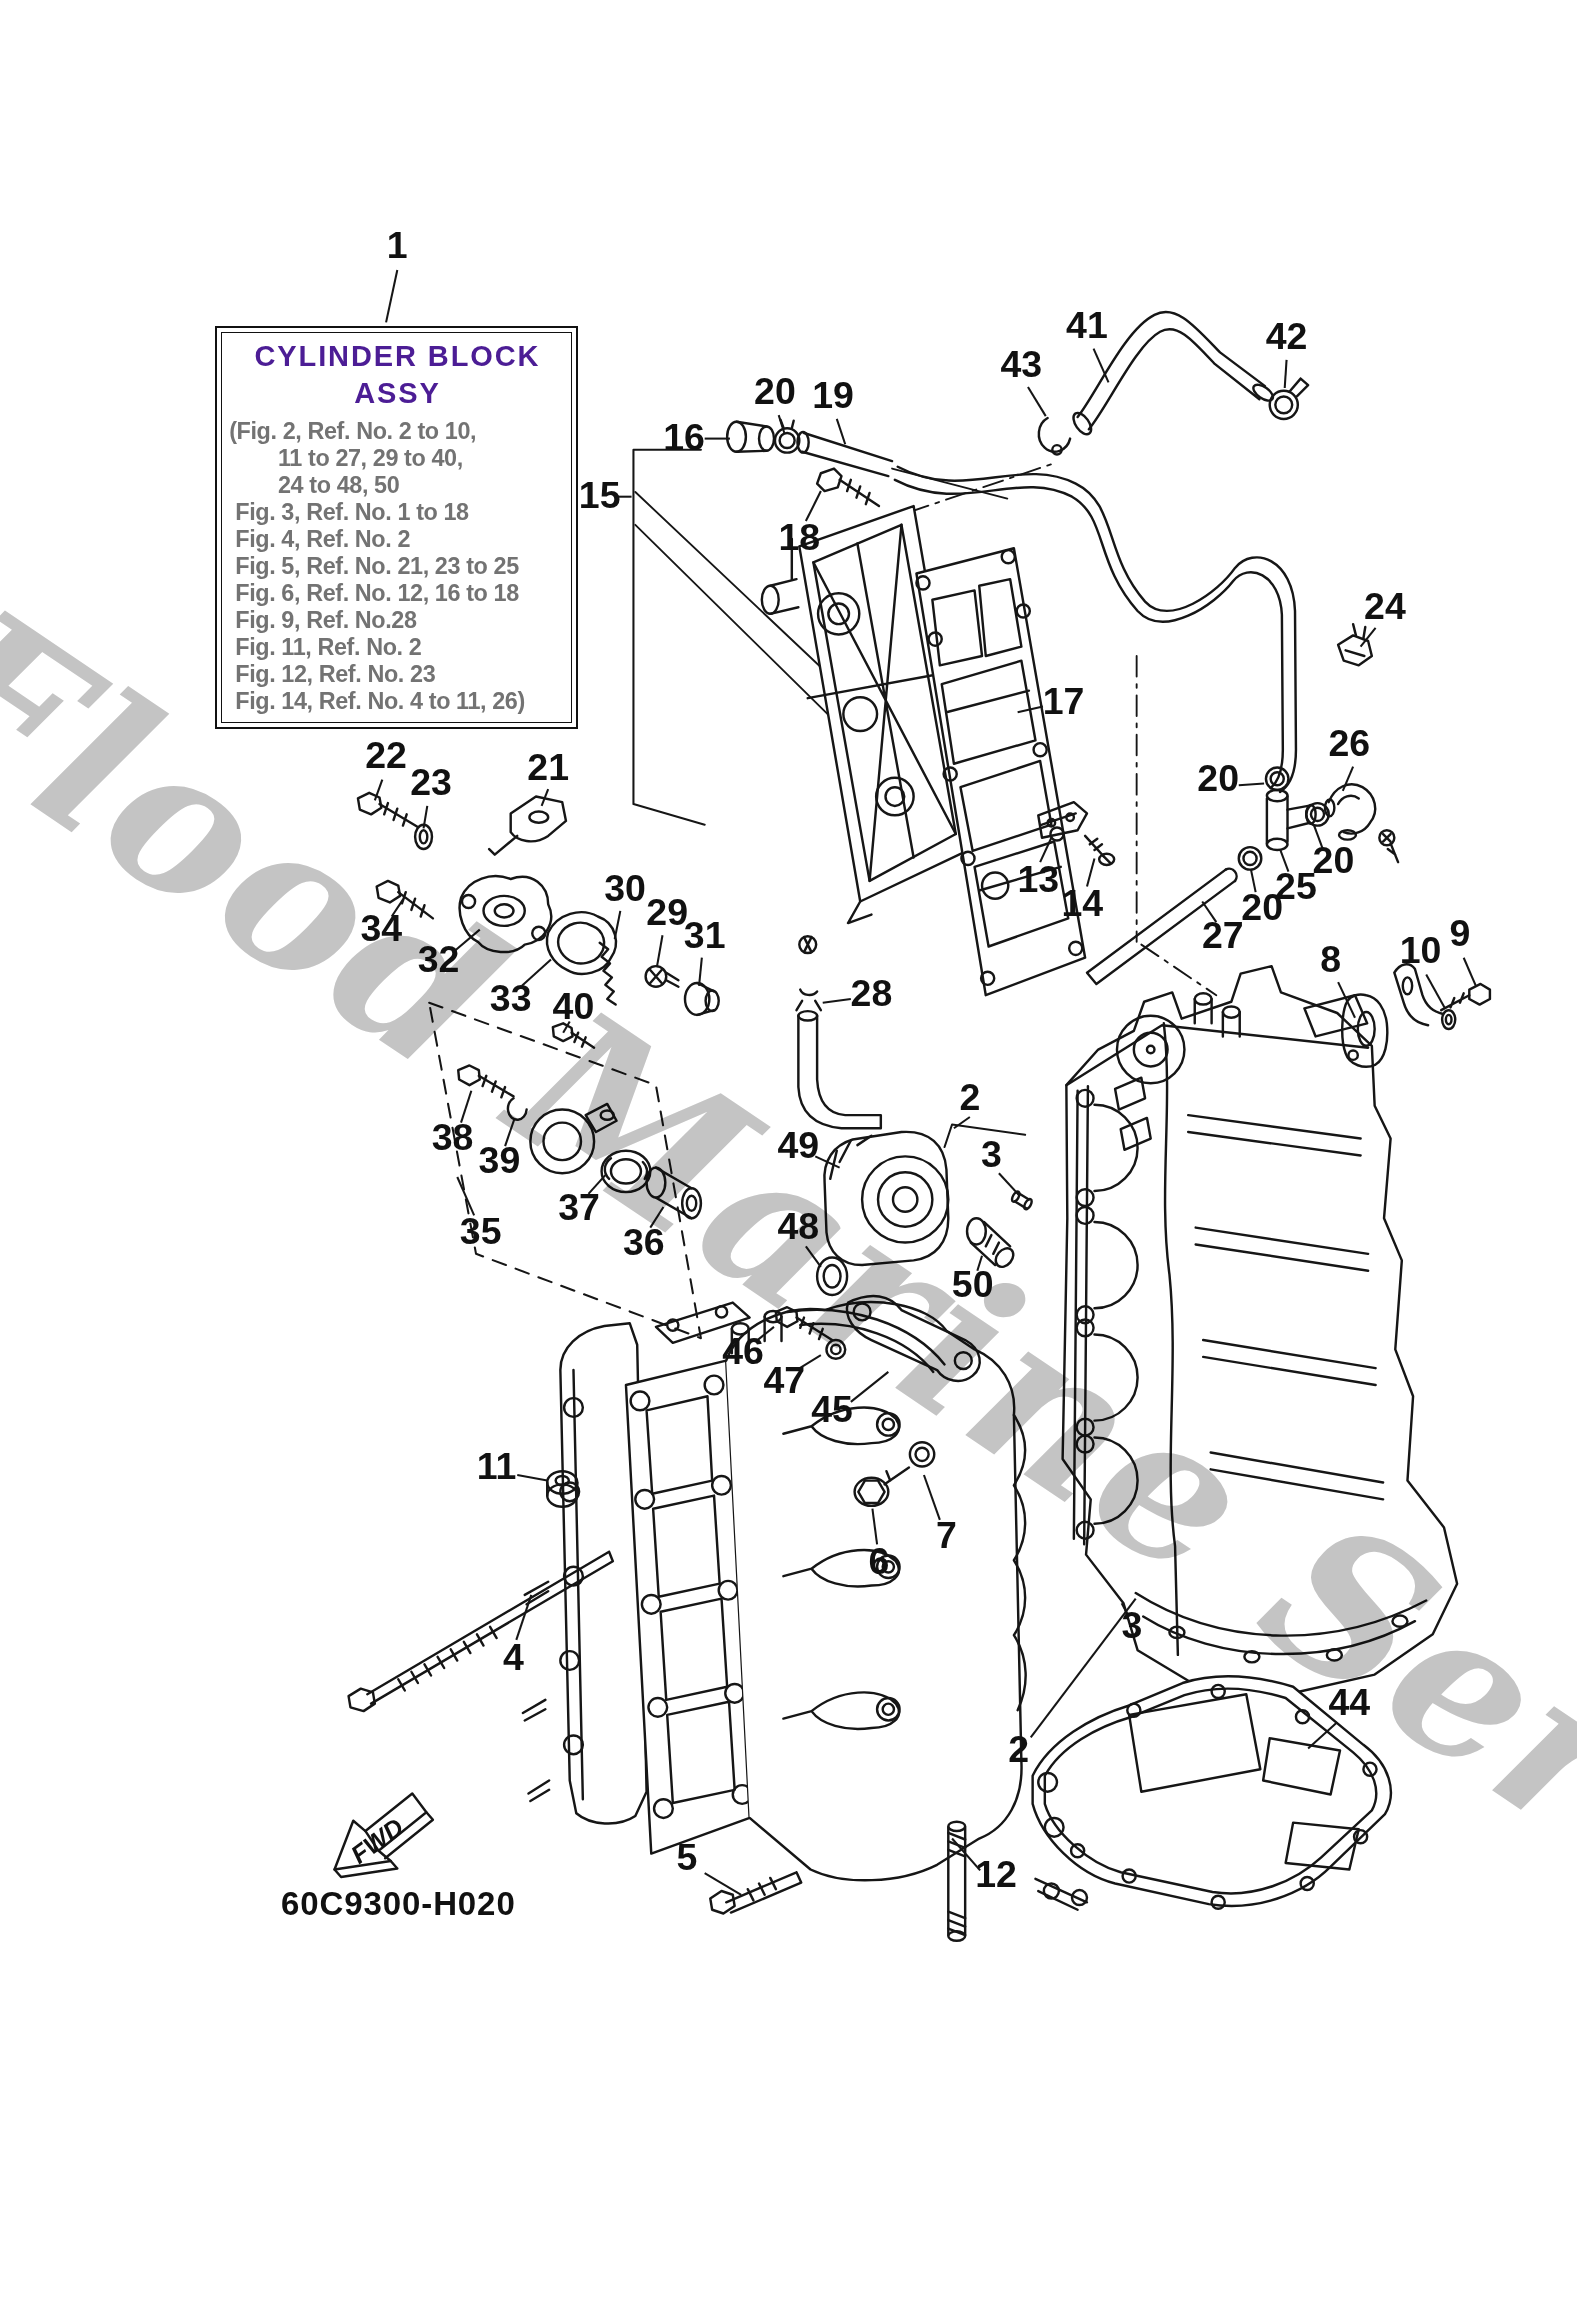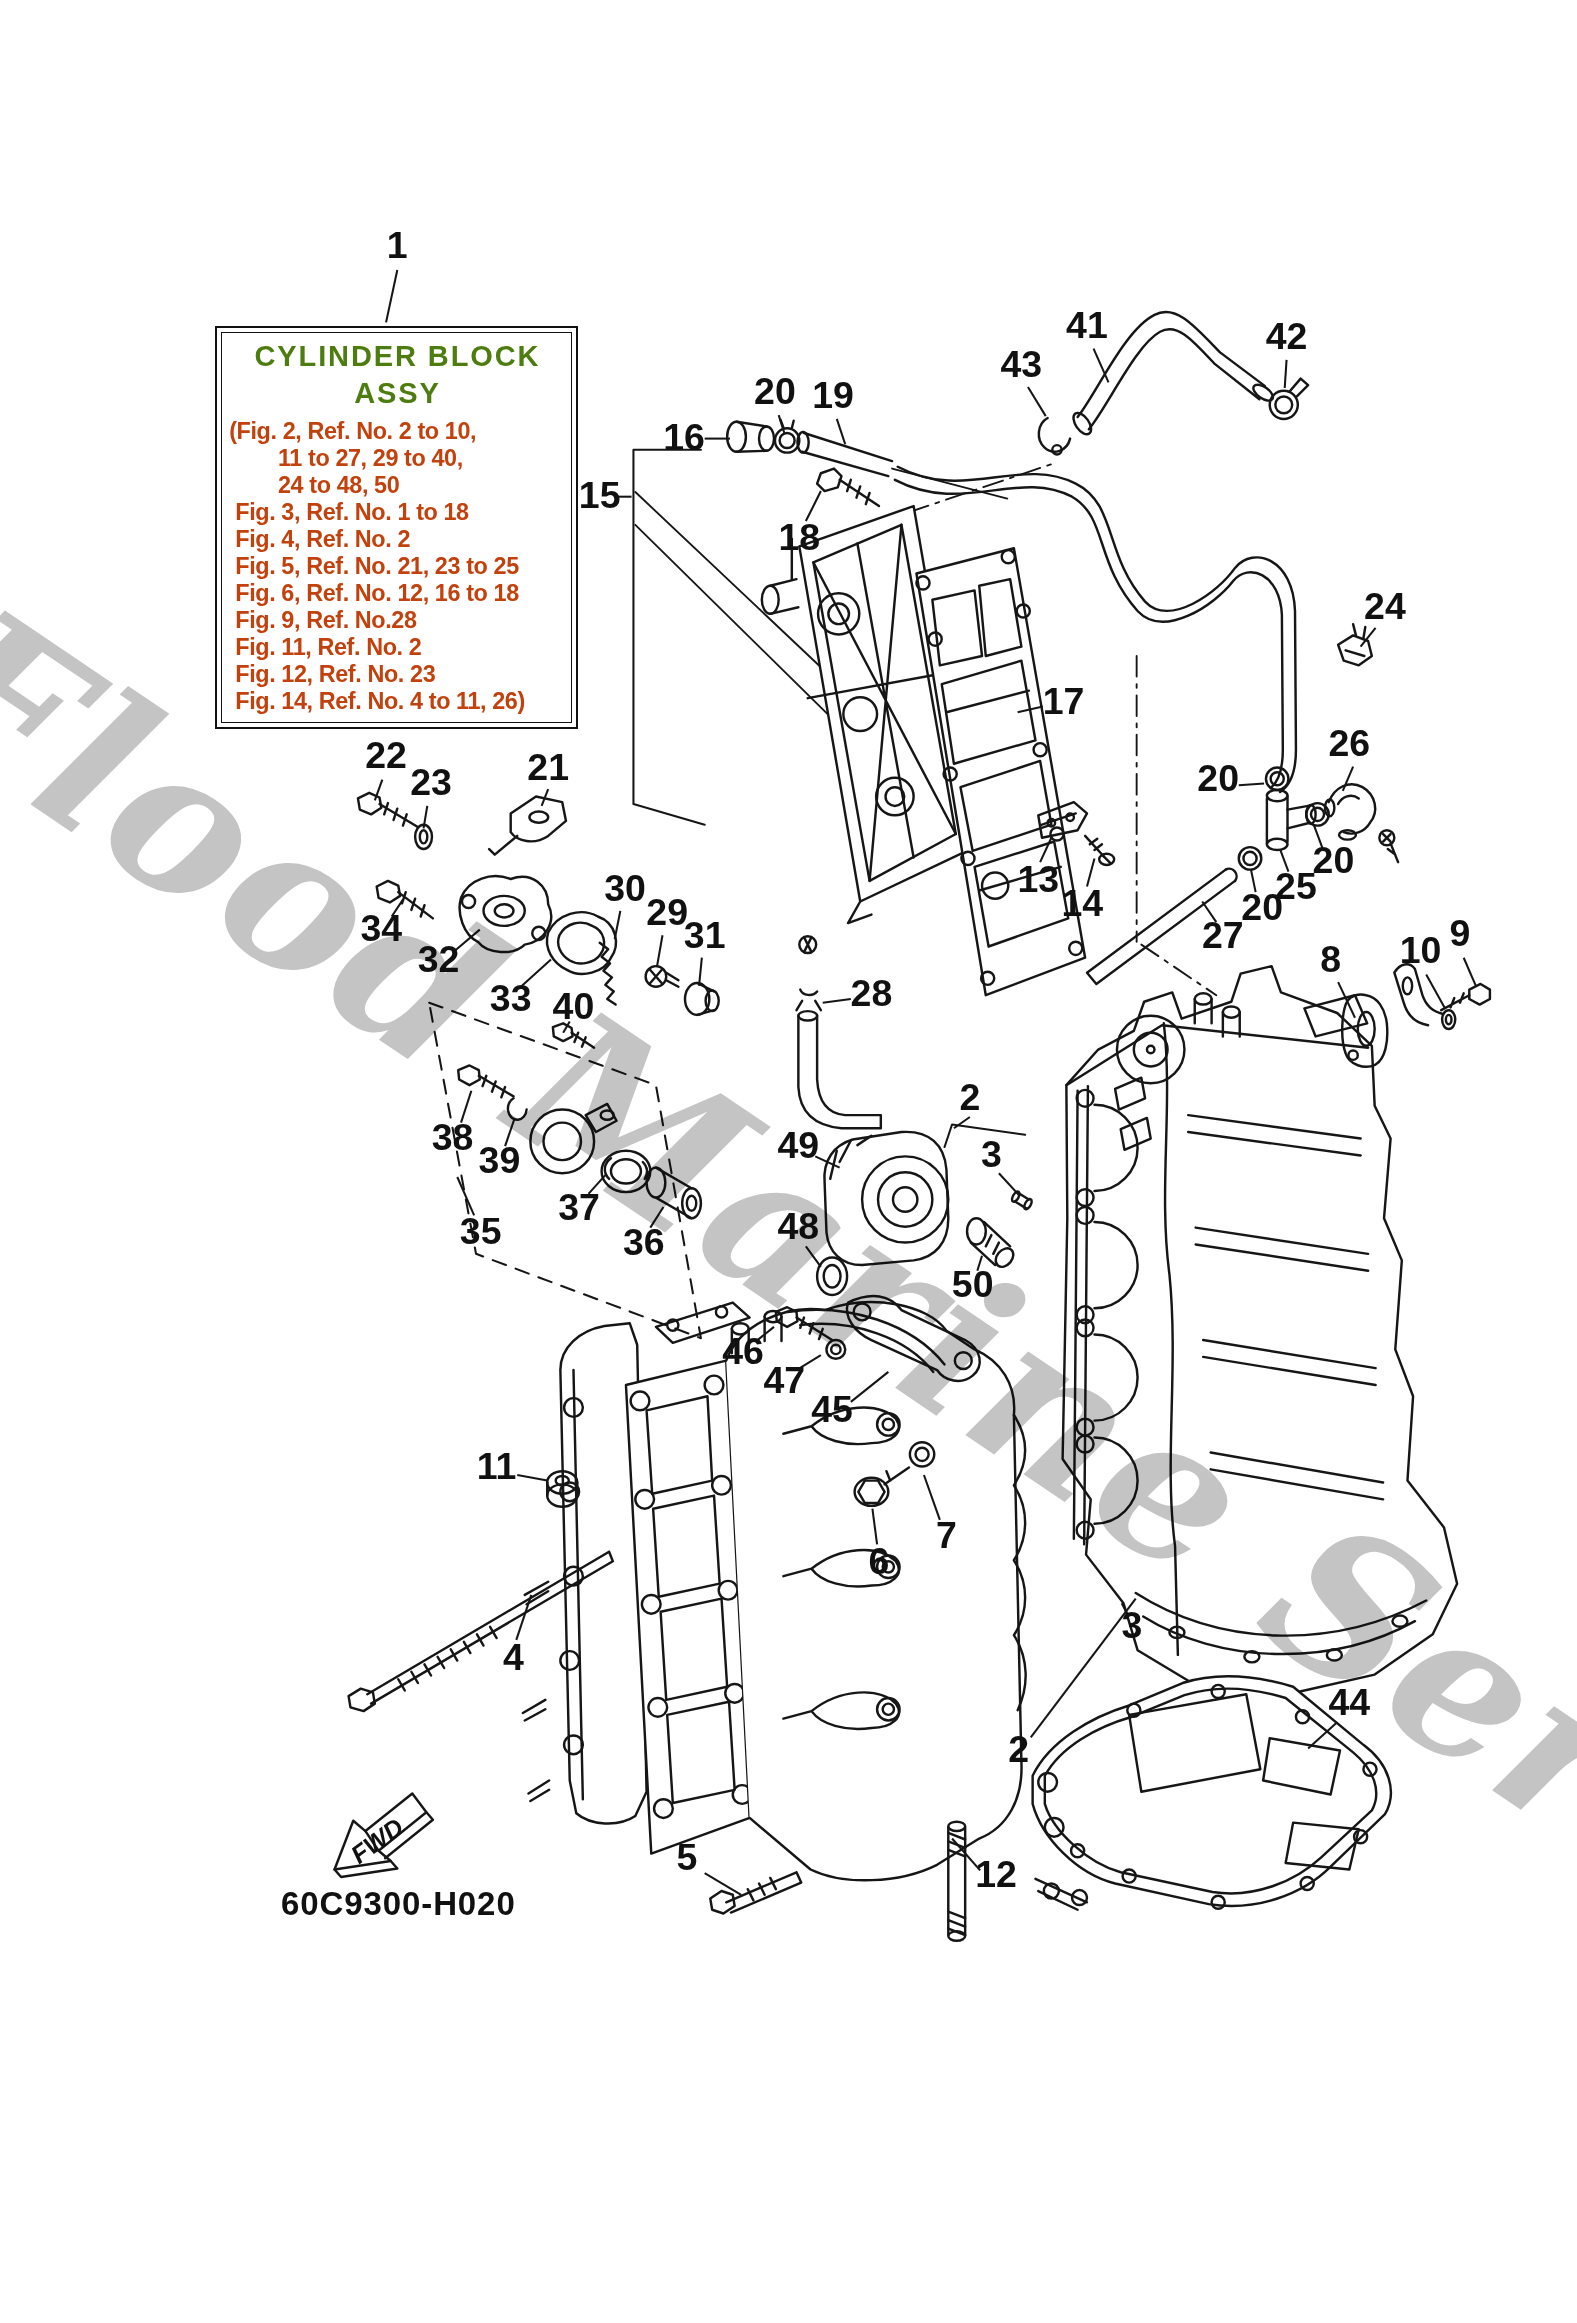--- a/index.html
+++ b/index.html
@@ -10,24 +10,24 @@
     transform:rotate(34deg);transform-origin:0 0;
     font-family:"DejaVu Serif",serif;font-style:italic;font-weight:bold;
     font-size:201px;letter-spacing:3.7px;color:#c4c4c4;mix-blend-mode:multiply;
     white-space:nowrap;z-index:3;pointer-events:none;}
   
   #info-box{position:absolute;left:215px;top:326px;width:363px;height:403px;
     border:2.8px solid #111;background:#fff;z-index:2;box-sizing:border-box;}
   #info-box .inner{position:absolute;left:3.7px;top:3.7px;right:3.7px;bottom:3.7px;
     border:1.9px solid #111;box-sizing:border-box;padding:5.6px 5.6px 0 7.5px;}
   .box-title{font-size:29px;font-weight:bold;text-align:center;line-height:37px;
-    letter-spacing:1.9px;color:#4d7c0f;}
+    letter-spacing:1.9px;color:#4c1d95;}
   .box-lines{margin-top:5.6px;}
   .box-lines div{font-size:23.4px;font-weight:bold;line-height:27px;white-space:pre;
-    letter-spacing:-0.4px;color:#c2410c;}
+    letter-spacing:-0.4px;color:#737373;}
   
   #drawing-code{position:absolute;left:281px;top:1885px;font-size:33px;font-weight:bold;
     letter-spacing:0.9px;color:#111;z-index:2;text-align:center;}
   svg{position:absolute;left:0;top:0;z-index:1;}
   svg text.plabel{font-family:"Liberation Sans",sans-serif;font-weight:bold;
     font-size:40px;fill:#111;}
   svg text.fwd{font-family:"Liberation Sans",sans-serif;font-weight:bold;
     font-style:italic;font-size:27px;fill:#111;}
 </style>
 </head>

